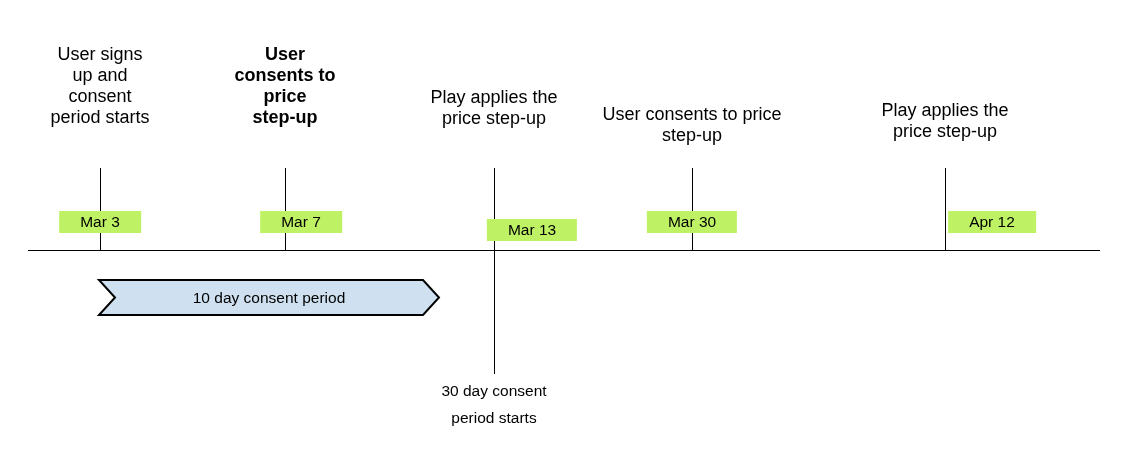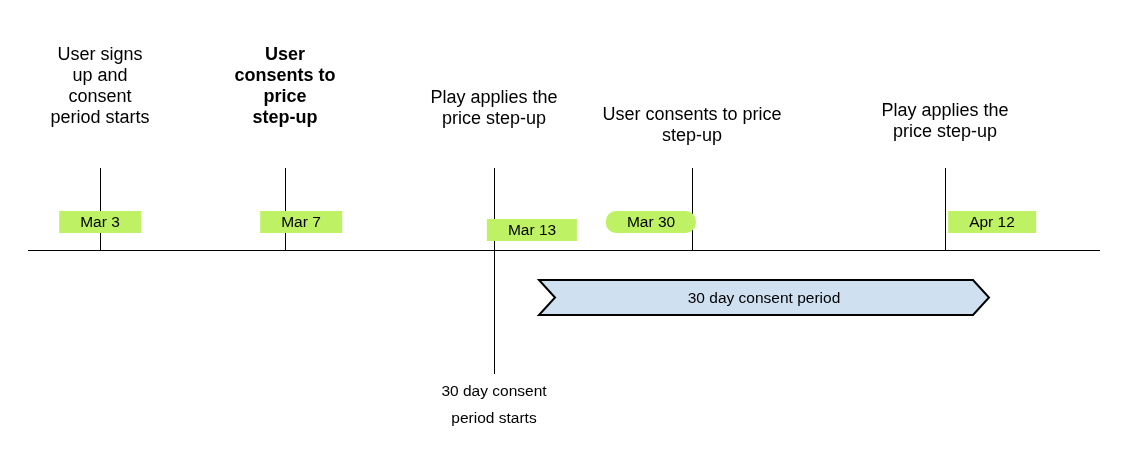--- a/index.html
+++ b/index.html
@@ -109,29 +109,29 @@
   <div class="tick-line" style="left:285px; top:168px; height:82px;"></div>
   <div class="tick-line" style="left:494px; top:168px; height:82px;"></div>
   <div class="tick-line" style="left:692px; top:168px; height:82px;"></div>
   <div class="tick-line" style="left:945px; top:168px; height:82px;"></div>
 
   <div class="tick-line" style="left:494px; top:250px; height:124px;"></div>
 
   <div class="date-chip" style="left:100px; top:211px;">Mar 3</div>
   <div class="date-chip" style="left:285px; top:211px;margin-left:16px;">Mar 7</div>
   <div class="date-chip" style="left:494px; top:219px;margin-left:38px;">Mar 13</div>
-  <div class="date-chip" style="left:651px; top:211px;border-radius:10px;">Mar 30</div>
+  <div class="date-chip" style="left:692px; top:211px;">Mar 30</div>
   <div class="date-chip" style="left:992px; top:211px;">Apr 12</div>
 
   <div class="axis-line" style="left:28px; top:250px; width:1072px;"></div>
 
+  <div class="banner" style="left:98px; top:279px; width:342px;">
+    <svg viewBox="0 0 342 37" preserveAspectRatio="none">
+      <polygon points="1,1 325,1 341,18.5 325,36 1,36 17,18.5" fill="#cfe1f0" stroke="#000000" stroke-width="2" stroke-linejoin="miter" vector-effect="non-scaling-stroke"></polygon>
+    </svg>
+    <div class="banner-text">10 day consent period</div>
+  </div>
 
-  <div class="banner" style="left:538px; top:279px; width:452px;">
-    <svg viewBox="0 0 452 37" preserveAspectRatio="none">
-      <polygon points="1,1 435,1 451,18.5 435,36 1,36 17,18.5" fill="#cfe1f0" stroke="#000000" stroke-width="2" stroke-linejoin="miter" vector-effect="non-scaling-stroke"></polygon>
-    </svg>
-    <div class="banner-text">30 day consent period</div>
-  </div>
 
   <div class="below-label" style="left:394px; top:377px; width:200px;">30 day consent
 period starts</div>
 
 </div>
 
 </body></html>

